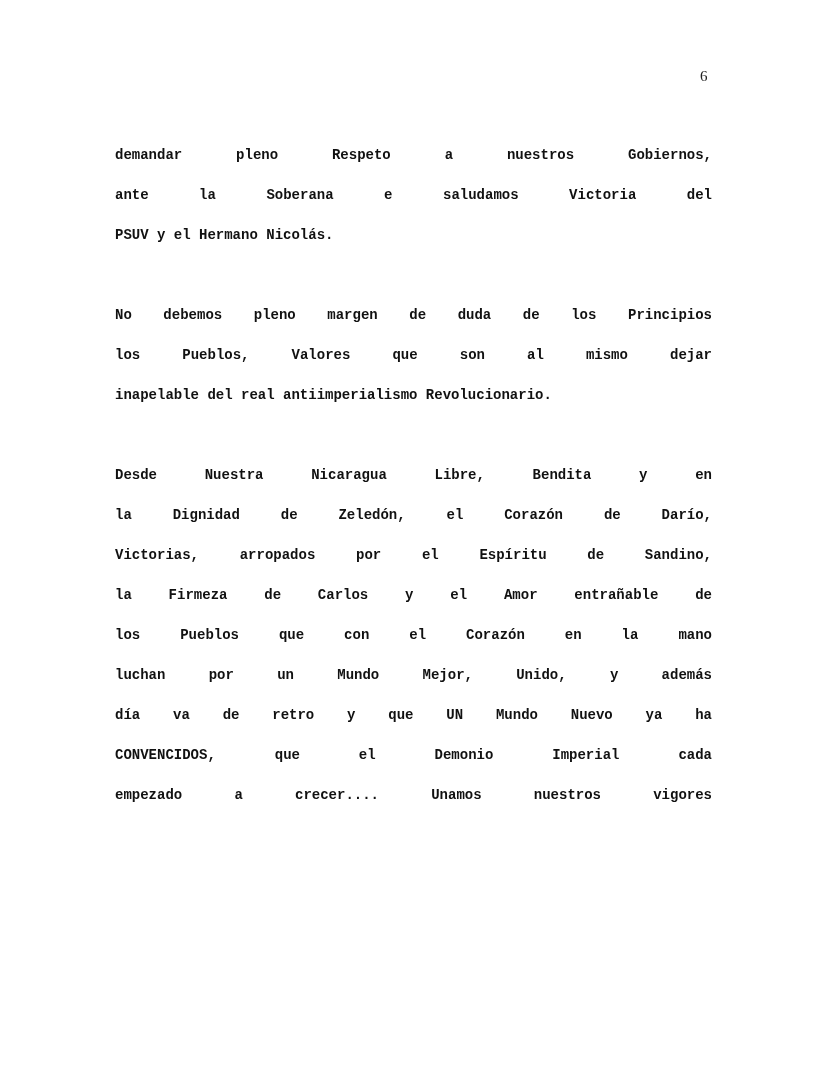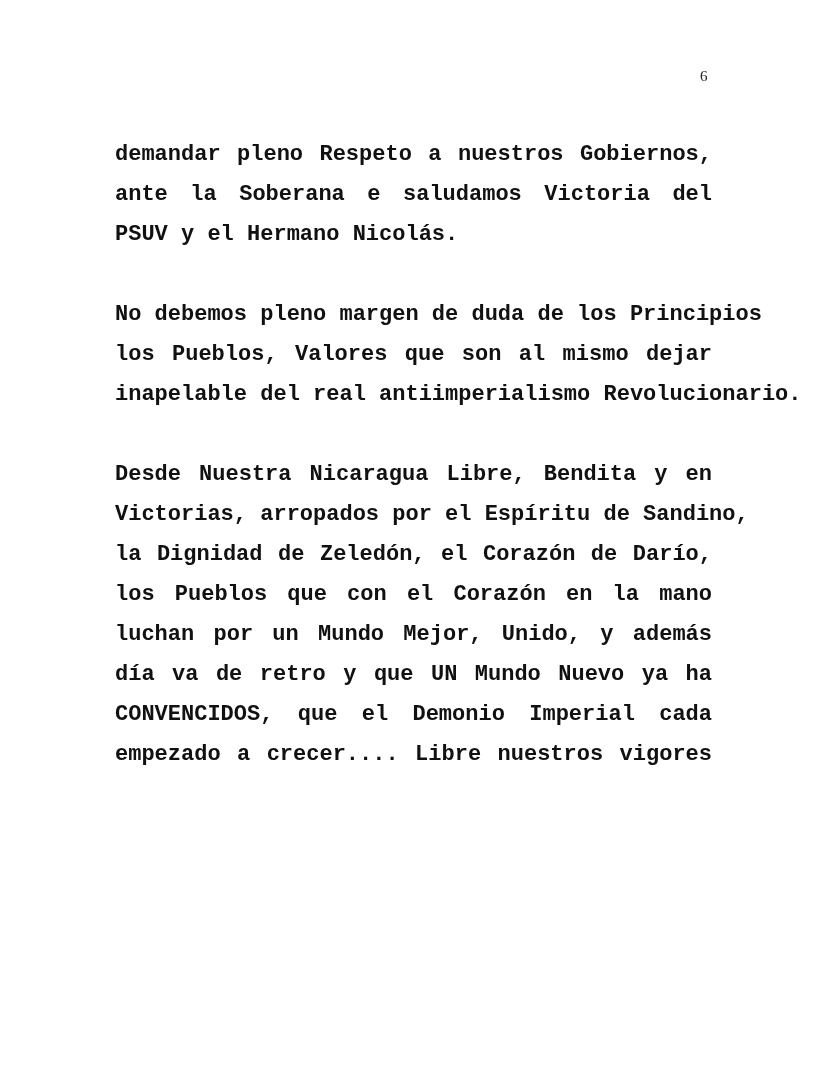--- a/index.html
+++ b/index.html
@@ -21,21 +21,21 @@
       font-size: 15px;
       color: #222;
     }
     .body-text {
       position: absolute;
       left: 115px;
       width: 597px;
       top: 140px;
       font-family: "Liberation Mono", monospace;
       font-weight: bold;
-      font-size: 22px;
+      font-size: 14px;
       color: #111;
     }
     .paragraph {
       margin: 0 0 40px 0;
     }
     .line {
       height: 40px;
       line-height: 30px;
       white-space: nowrap;
       text-align: justify;
@@ -57,21 +57,22 @@
     <div class="line">ante la Soberana e saludamos Victoria del</div>
     <div class="line last">PSUV y el Hermano Nicolás.</div>
   </div>
   <div class="paragraph">
     <div class="line">No debemos pleno margen de duda de los Principios</div>
     <div class="line">los Pueblos, Valores que son al mismo dejar</div>
     <div class="line last">inapelable del real antiimperialismo Revolucionario.</div>
   </div>
   <div class="paragraph">
     <div class="line">Desde Nuestra Nicaragua Libre, Bendita y en</div>
+    <div class="line">la Dignidad de Zeledón, el Corazón de Darío,</div>
     <div class="line">Victorias, arropados por el Espíritu de Sandino,</div>
-    <div class="line">la Dignidad de Zeledón, el Corazón de Darío,</div>
+    <div class="line">la Firmeza de Carlos y el Amor entrañable de</div>
     <div class="line">los Pueblos que con el Corazón en la mano</div>
     <div class="line">luchan por un Mundo Mejor, Unido, y además</div>
     <div class="line">día va de retro y que UN Mundo Nuevo ya ha</div>
     <div class="line">CONVENCIDOS, que el Demonio Imperial cada</div>
-    <div class="line">empezado a crecer.... Libre nuestros vigores</div>
+    <div class="line">empezado a crecer.... Unamos nuestros vigores</div>
   </div>
 </div>
 
 </body></html>

